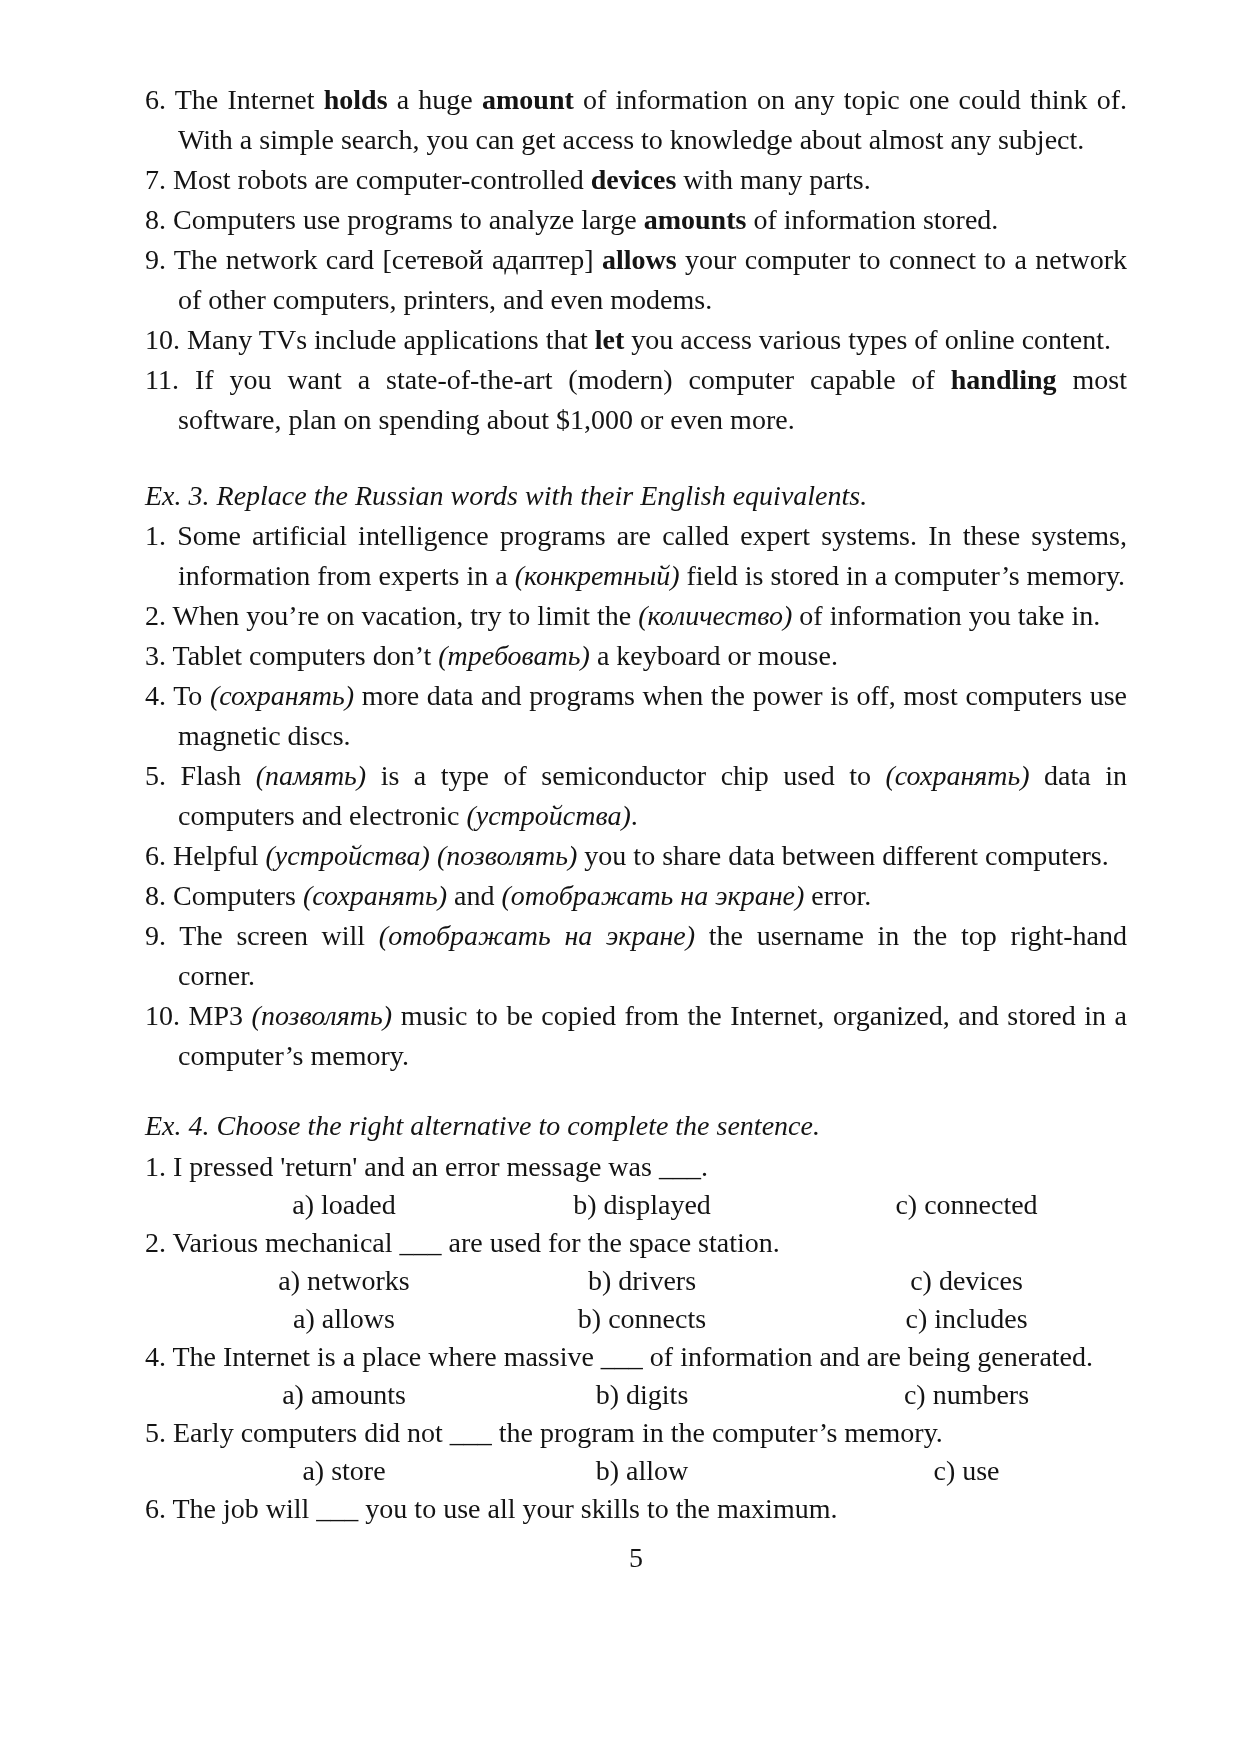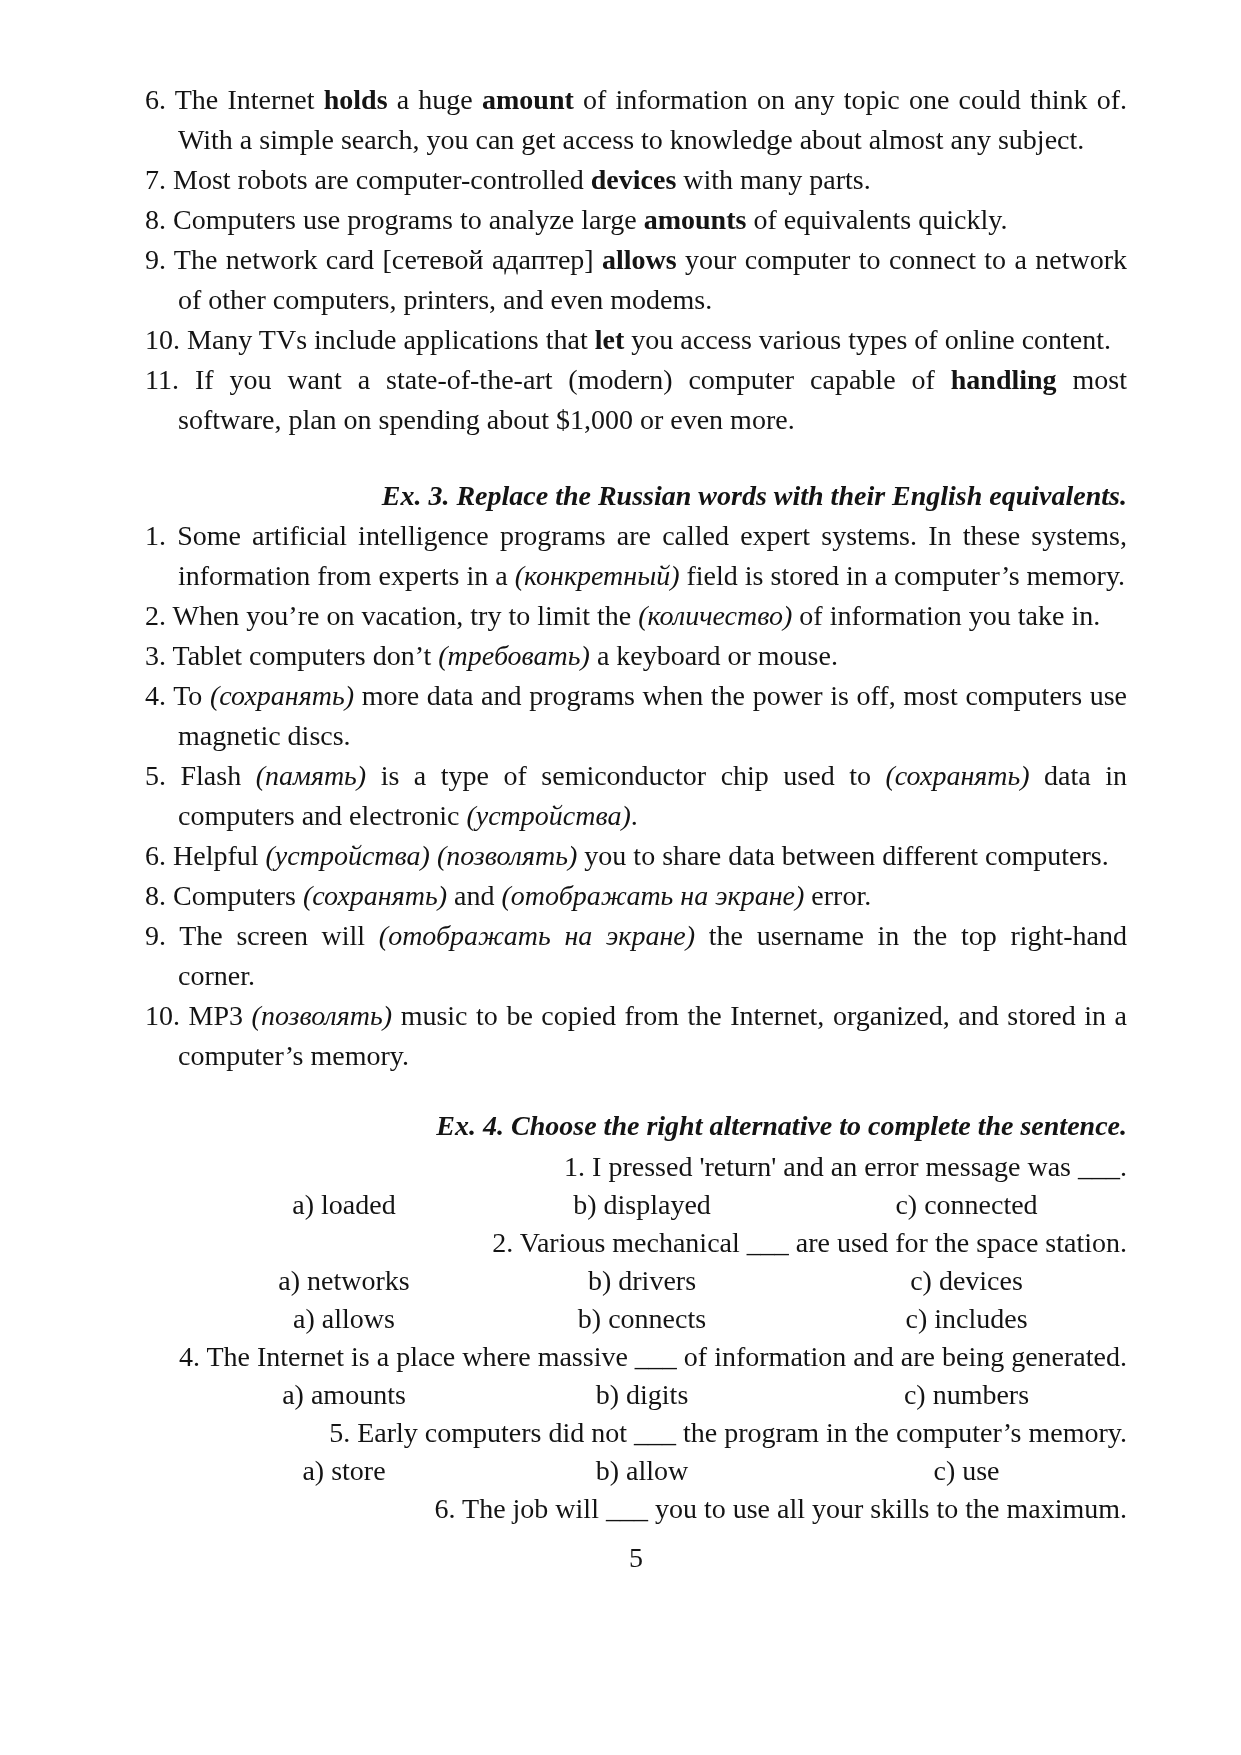--- a/index.html
+++ b/index.html
@@ -29,35 +29,34 @@
   .list .item {
     line-height: 40px;
     text-align: justify;
     padding-left: 33px;
     text-indent: -33px;
   }
   .num { }
   .b { font-weight: 700; }
   .i { font-style: italic; }
   .heading {
-    font-weight: 700;
+    font-weight: 400;
     font-style: italic;
     line-height: 40px;
-    text-align: right;
+    text-align: left;
   }
   .heading.ex3 { margin-top: 36px; }
   .heading.ex4 { margin-top: 30px; }
   
   .qa-list {
     line-height: 38px;
     margin-top: 2px;
   }
   .qa-list .q {
     white-space: nowrap;
-    text-align: right;
   }
   .opts {
     display: grid;
     grid-template-columns: 268px 328px auto;
     padding-left: 65px;
     text-align: center;
   }
   .opt { white-space: nowrap; }
   .page-num {
     text-align: center;
@@ -67,21 +66,21 @@
 </style>
 </head>
 <body>
 
 <div class="page">
   <div class="content">
 
     <div class="list">
         <div class="item"><span class="num">6.</span> <span class="run">The Internet </span><span class="run b">holds</span><span class="run"> a huge </span><span class="run b">amount</span><span class="run"> of information on any topic one could think of. With a simple search, you can get access to knowledge about almost any subject.</span></div>
         <div class="item"><span class="num">7.</span> <span class="run">Most robots are computer-controlled </span><span class="run b">devices</span><span class="run"> with many parts.</span></div>
-        <div class="item"><span class="num">8.</span> <span class="run">Computers use programs to analyze large </span><span class="run b">amounts</span><span class="run"> of equivalents quickly.</span></div>
+        <div class="item"><span class="num">8.</span> <span class="run">Computers use programs to analyze large </span><span class="run b">amounts</span><span class="run"> of information stored.</span></div>
         <div class="item"><span class="num">9.</span> <span class="run">The network card [сетевой адаптер] </span><span class="run b">allows</span><span class="run"> your computer to connect to a network of other computers, printers, and even modems.</span></div>
         <div class="item"><span class="num">10.</span> <span class="run">Many TVs include applications that </span><span class="run b">let</span><span class="run"> you access various types of online content.</span></div>
         <div class="item"><span class="num">11.</span> <span class="run">If you want a state-of-the-art (modern) computer capable of </span><span class="run b">handling</span><span class="run"> most software, plan on spending about $1,000 or even more.</span></div>
       </div>
 
     <div class="heading ex3">Ex. 3. Replace the Russian words with their English equivalents.</div>
 
     <div class="list">
         <div class="item"><span class="num">1.</span> <span class="run">Some artificial intelligence programs are called expert systems. In these systems, information from experts in a </span><span class="run i">(конкретный)</span><span class="run"> field is stored in a computer’s memory.</span></div>
         <div class="item"><span class="num">2.</span> <span class="run">When you’re on vacation, try to limit the </span><span class="run i">(количество)</span><span class="run"> of information you take in.</span></div>

